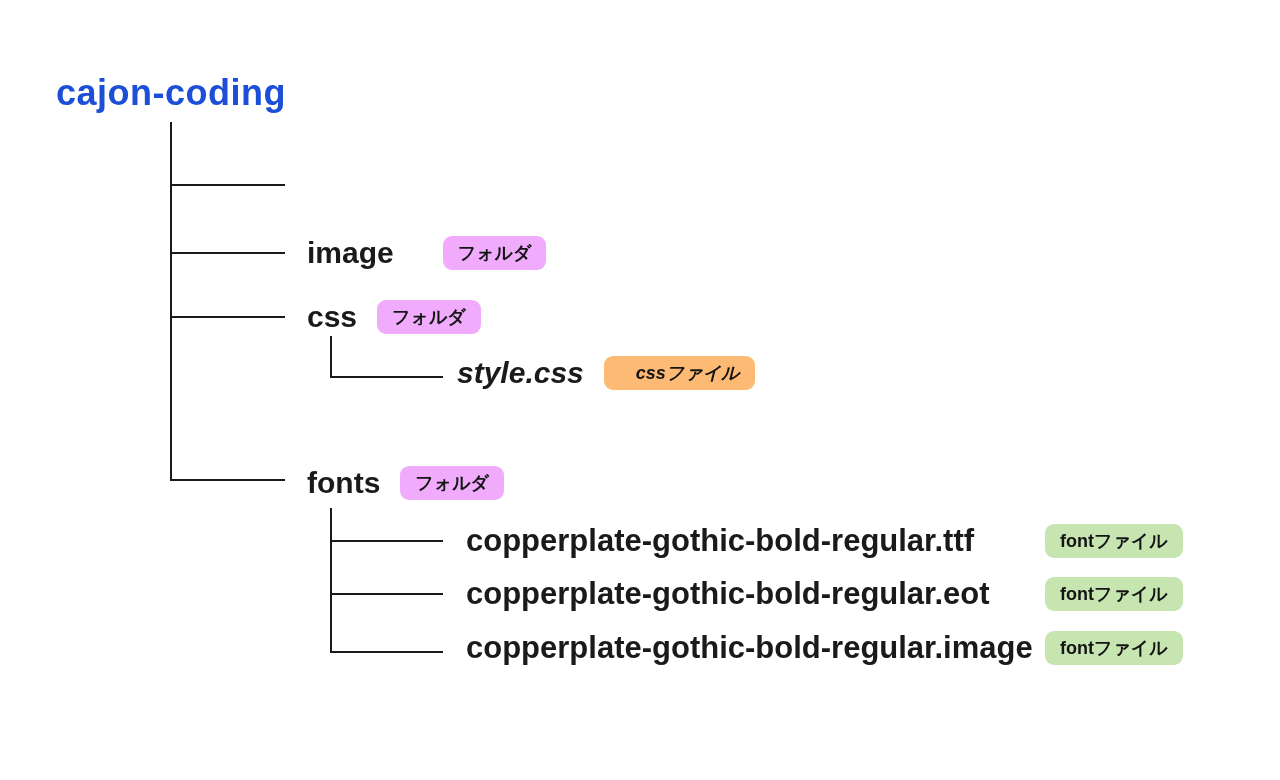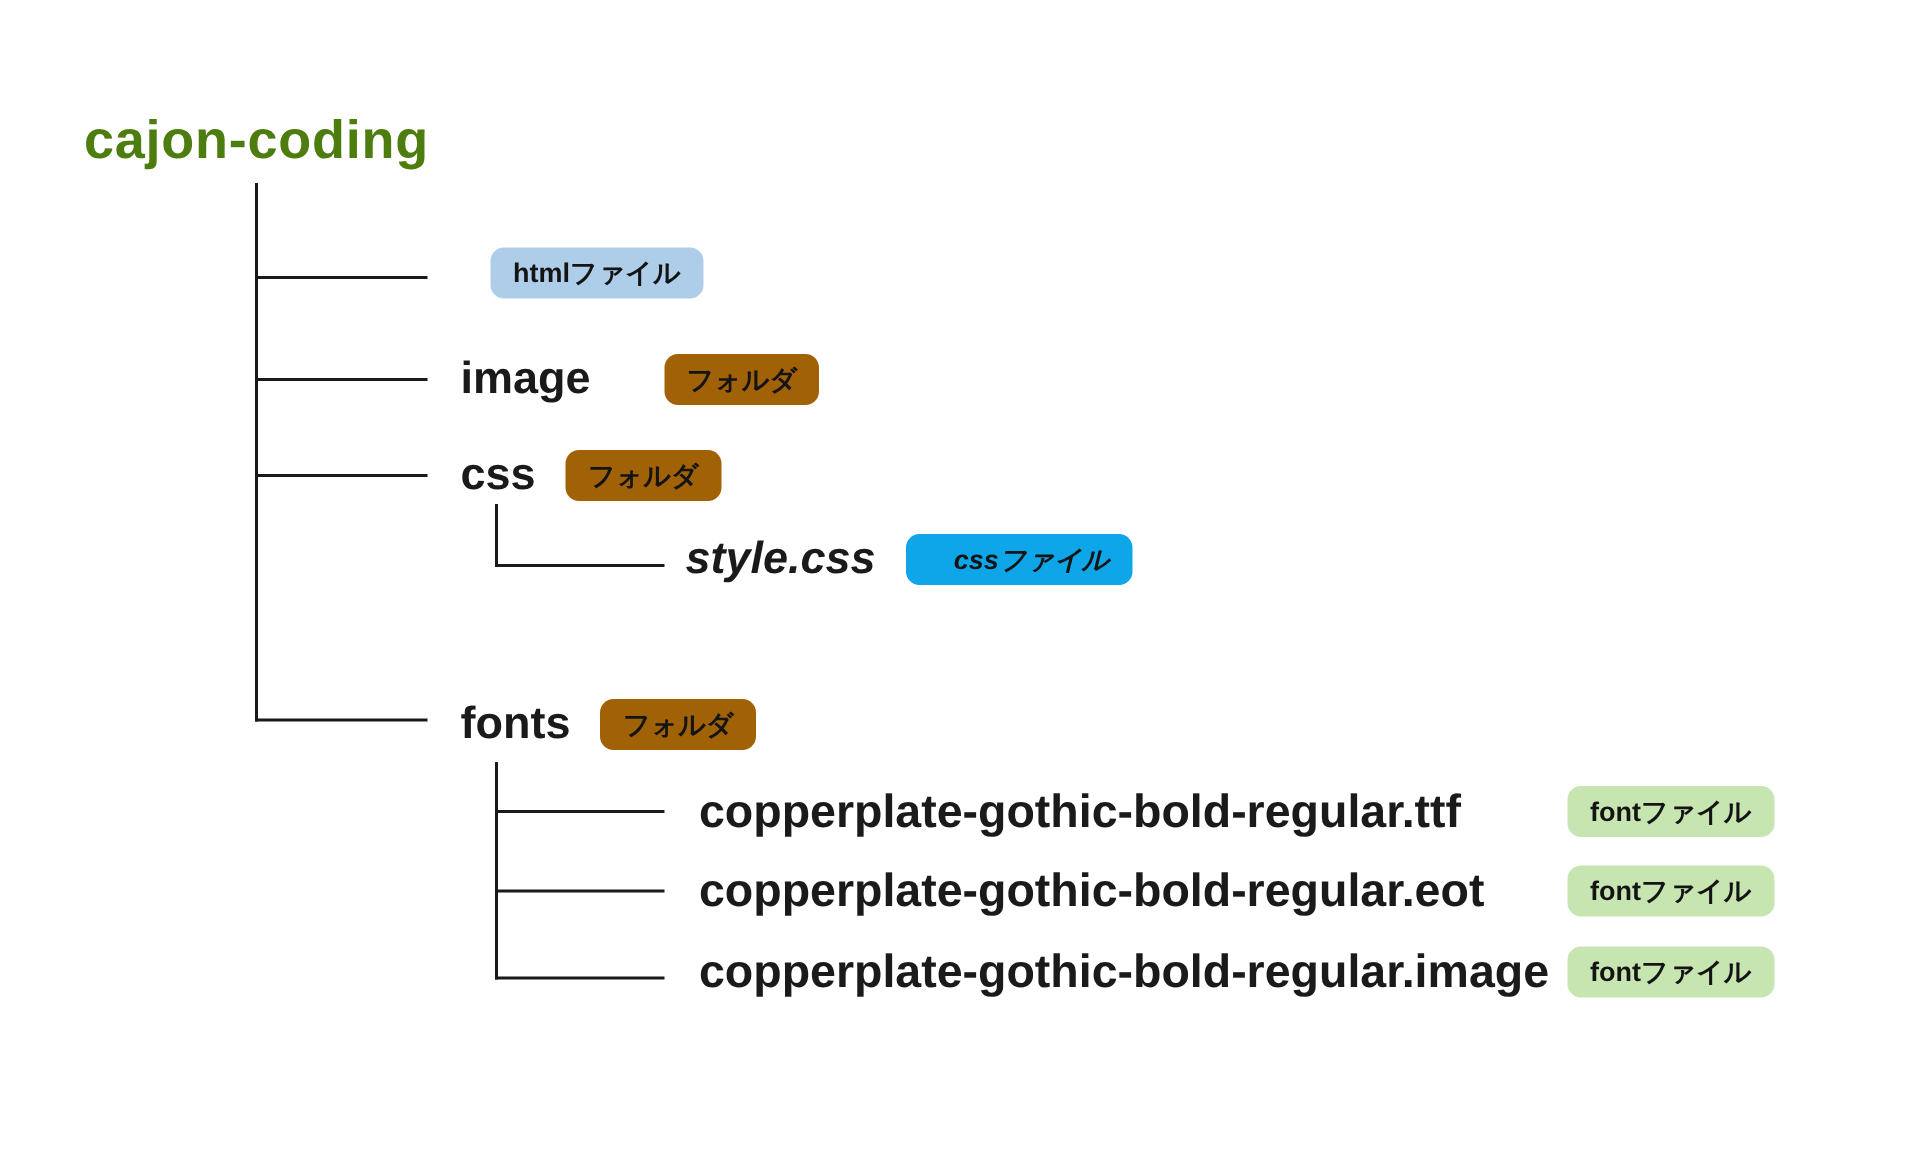--- a/index.html
+++ b/index.html
@@ -16,21 +16,21 @@
     overflow: hidden;
     color: #1a1a1a;
   }
   .root-title {
     position: absolute;
     left: 56px;
     top: 72px;
     font-size: 36px;
     font-weight: 700;
     letter-spacing: 0.5px;
-    color: #4d7c0f;
+    color: #1d4ed8;
     white-space: nowrap;
   }
   
   .line {
     position: absolute;
     background: #1a1a1a;
   }
   .trunk        { left: 170px; top: 122px; width: 2px;  height: 359px; }
   .branch-1     { left: 170px; top: 184px; width: 115px; height: 2px; }
   .branch-2     { left: 170px; top: 252px; width: 115px; height: 2px; }
@@ -65,22 +65,22 @@
     font-weight: 700;
     font-size: 18px;
     line-height: 1;
     color: #141414;
     padding: 8px 15px;
     border-radius: 9px;
     margin-left: 20px;
     white-space: nowrap;
   }
   .badge-html   { background: #aecde9; }
-  .badge-folder { background: #a16207; }
-  .badge-css    { background: #0ea5e9; padding-left: 32px; }
+  .badge-folder { background: #f0abfc; }
+  .badge-css    { background: #fdba74; padding-left: 32px; }
   .badge-font   { background: #c7e5b1; }
 
   .row-index   { left: 307px; top: 161px; }
   .row-image   { left: 307px; top: 232px; gap: 29px; }
   .row-css     { left: 307px; top: 296px; }
   .row-style   { left: 457px; top: 352px; font-style: italic; }
   .row-fonts   { left: 307px; top: 462px; }
   .row-font1   { left: 453px; top: 520px; width: 737px; }
   .row-font2   { left: 453px; top: 573px; width: 737px; }
   .row-font3   { left: 453px; top: 627px; width: 737px; }
@@ -106,21 +106,20 @@
   <div class="line branch-3"></div>
   <div class="line branch-4"></div>
   <div class="line css-sub-v"></div>
   <div class="line css-sub-h"></div>
   <div class="line fonts-sub-v"></div>
   <div class="line fonts-b1"></div>
   <div class="line fonts-b2"></div>
   <div class="line fonts-b3"></div>
 
   <div class="row row-index">
-    <span class="badge badge-html">htmlファイル</span>
   </div>
 
   <div class="row row-image">
     <span class="fname">image</span>
     <span class="badge badge-folder">フォルダ</span>
   </div>
 
   <div class="row row-css">
     <span class="fname">css</span>
     <span class="badge badge-folder">フォルダ</span>

